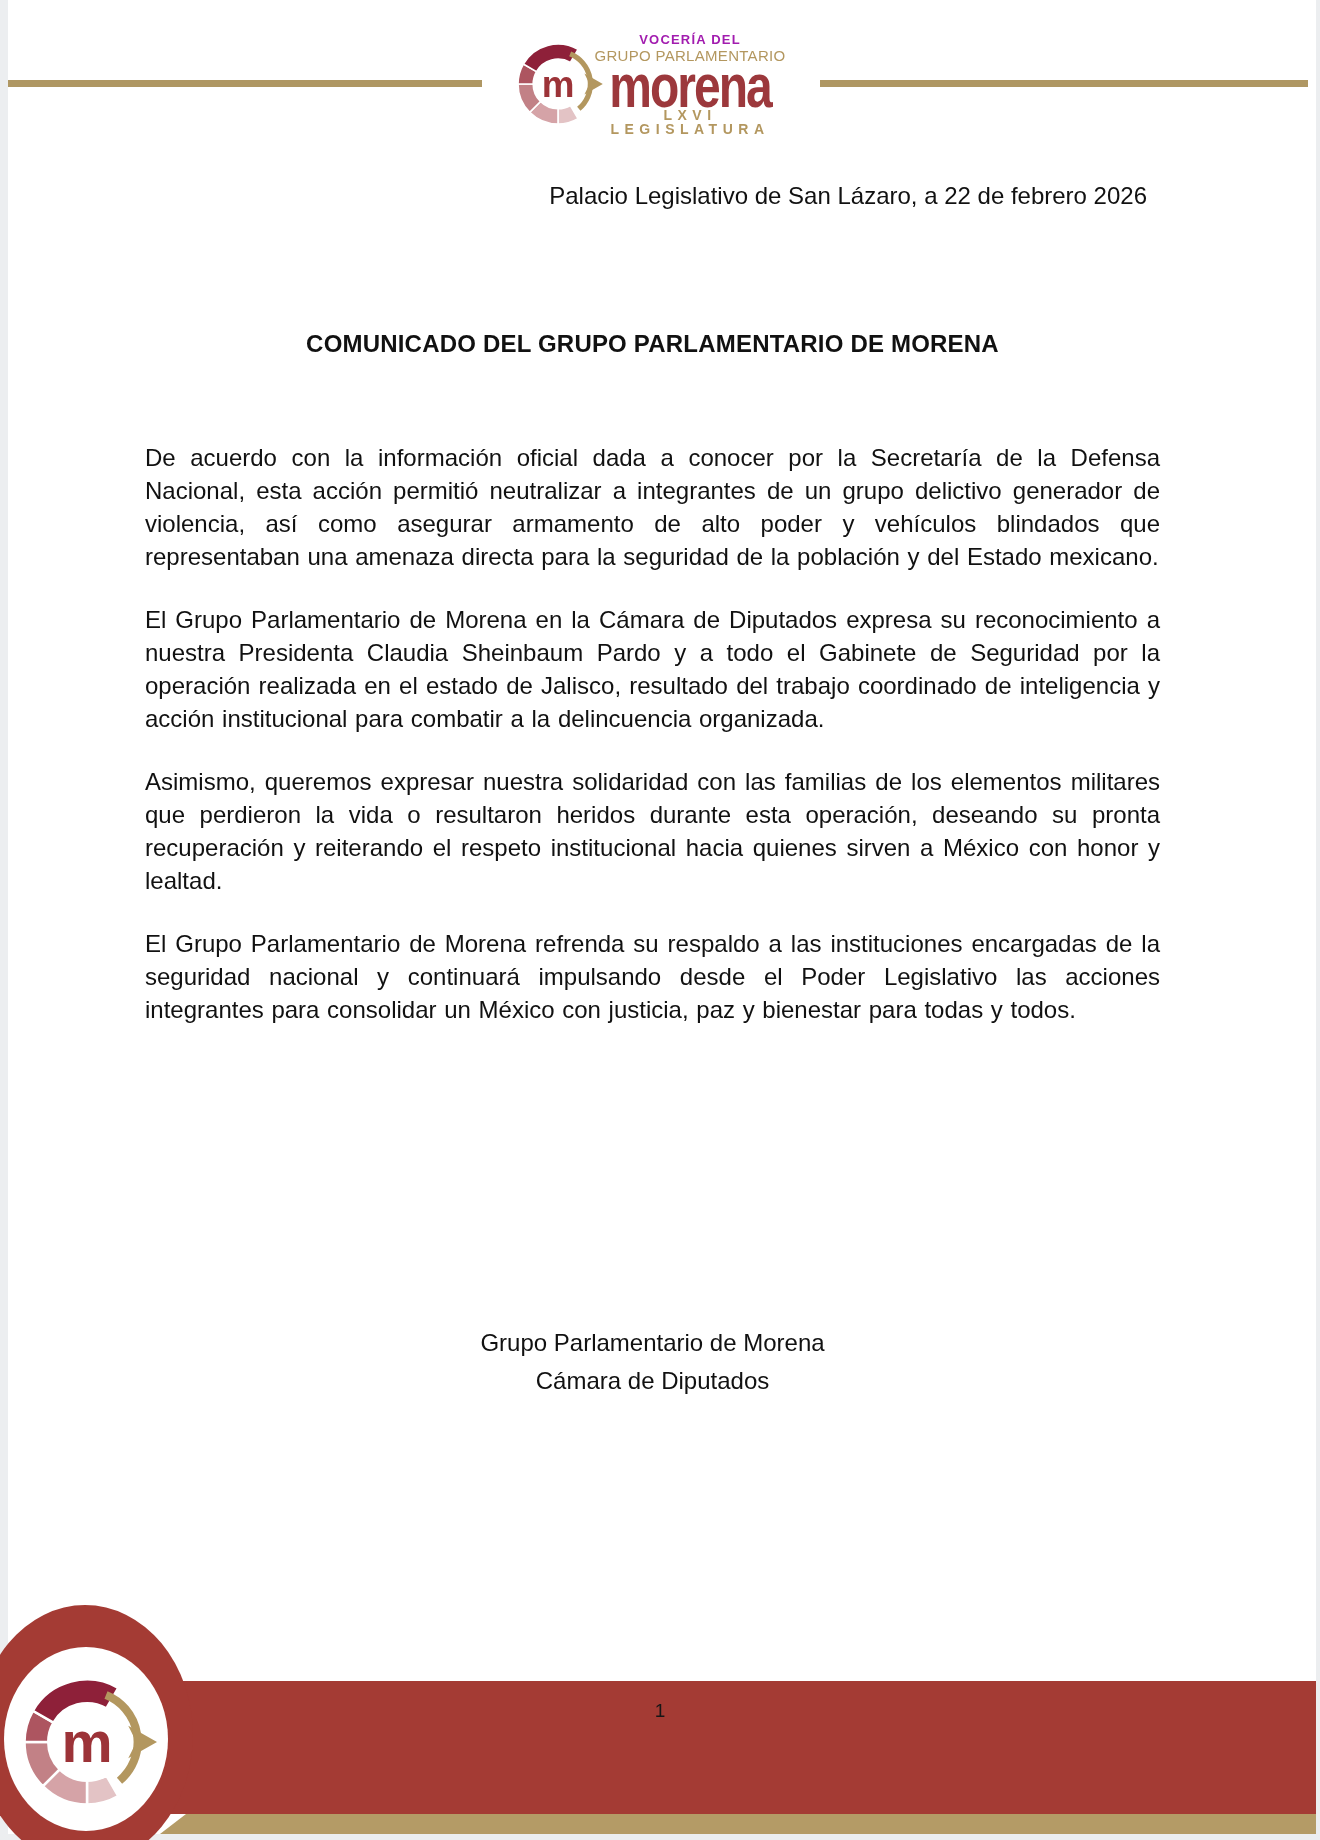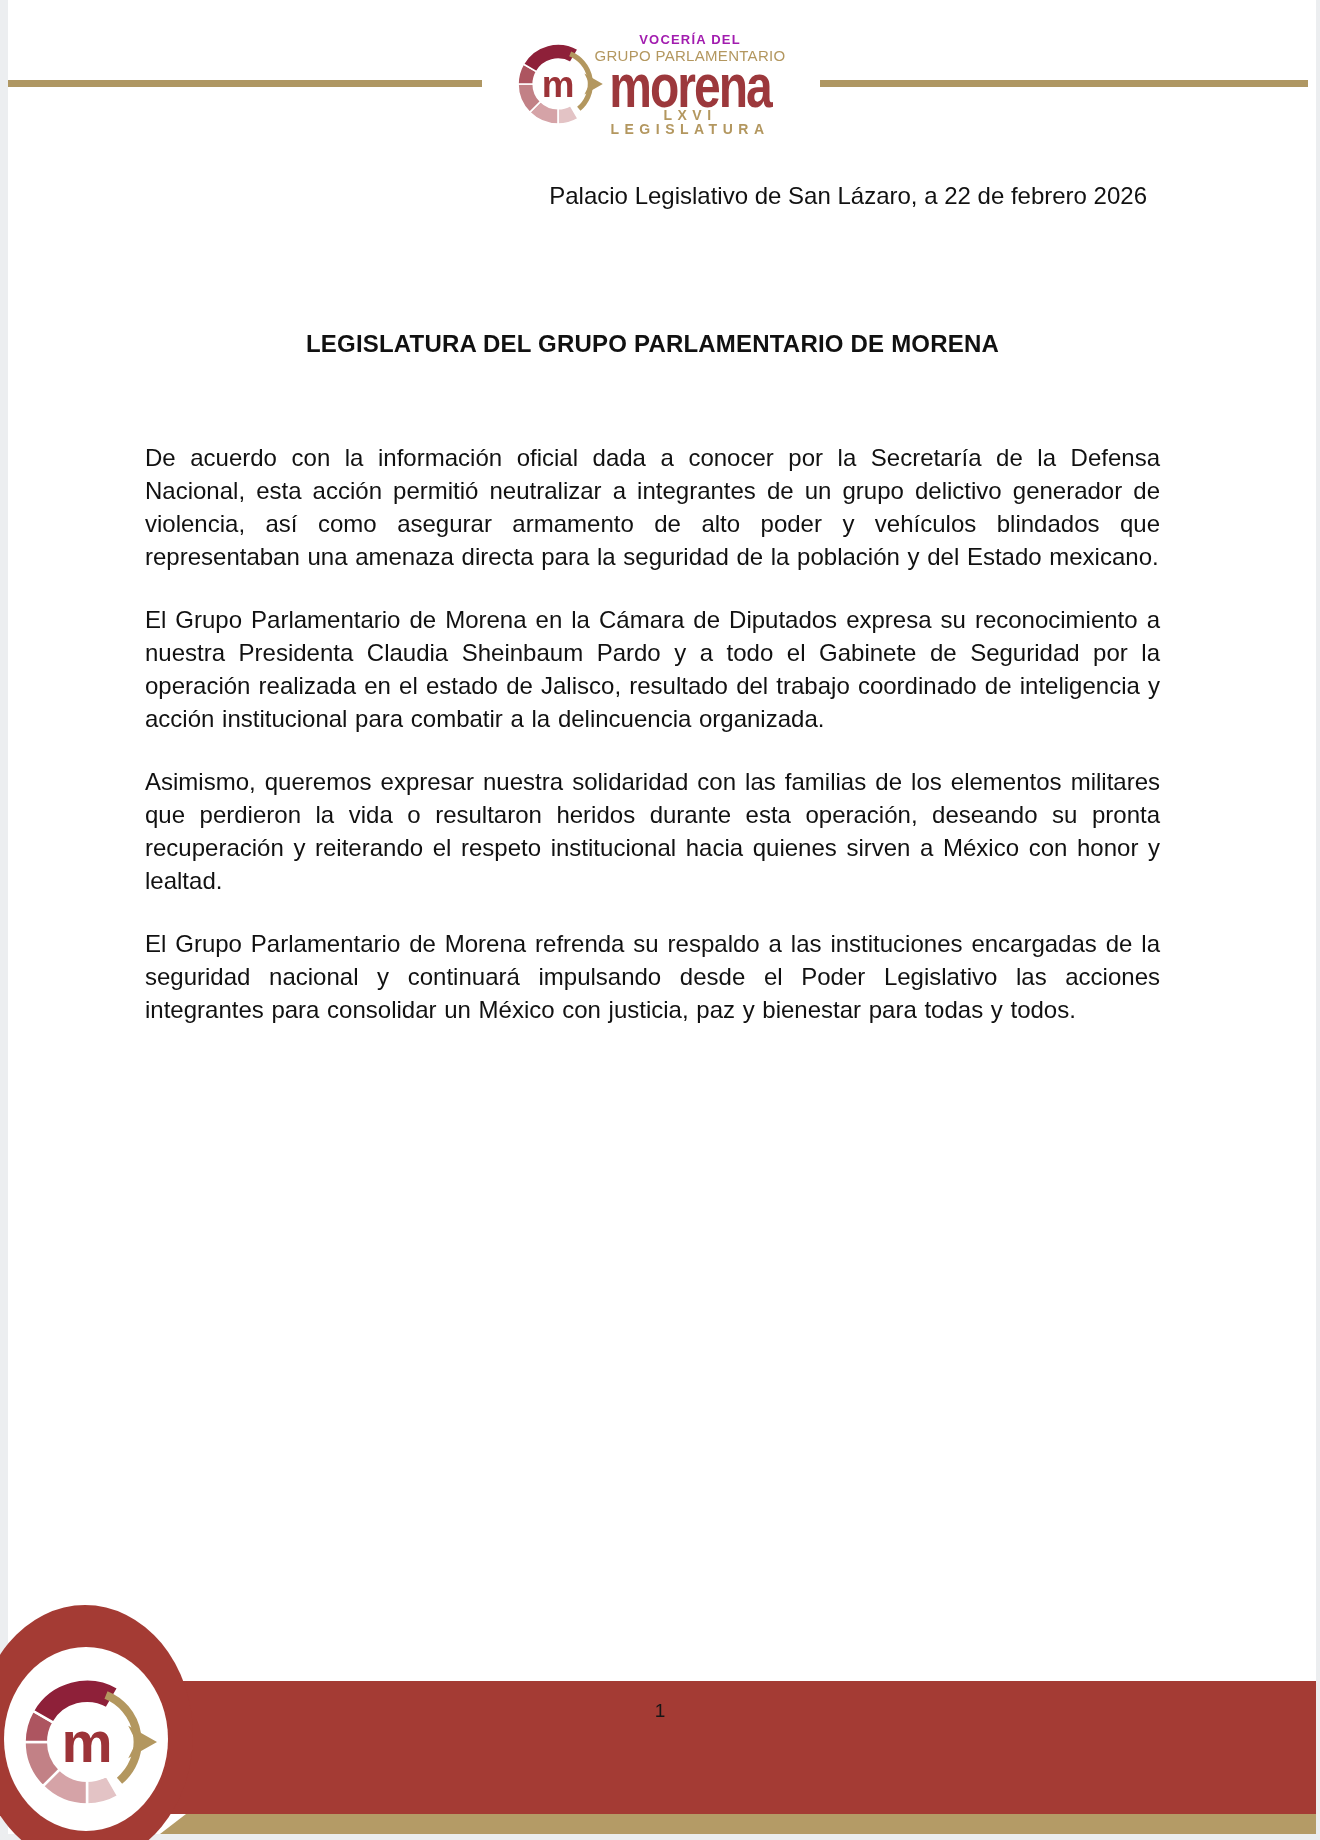--- a/index.html
+++ b/index.html
@@ -104,29 +104,33 @@
     <use href="#morena-emblem"></use>
   </svg>
   <div class="wordmark-block">
     <div class="tagline1">VOCERÍA DEL</div>
     <div class="tagline2">GRUPO PARLAMENTARIO</div>
     <div class="wordmark">morena</div>
     <div class="legislature">LXVI LEGISLATURA</div>
   </div>
 
   <div class="dateline">Palacio Legislativo de San Lázaro, a 22 de febrero 2026</div>
-  <h1 class="doc-title">LEGISLATURA DEL GRUPO PARLAMENTARIO DE MORENA</h1>
+  <h1 class="doc-title">COMUNICADO DEL GRUPO PARLAMENTARIO DE MORENA</h1>
 
   <div class="body-text">
     <p>De acuerdo con la información oficial dada a conocer por la Secretaría de la Defensa Nacional, esta acción permitió neutralizar a integrantes de un grupo delictivo generador de violencia, así como asegurar armamento de alto poder y vehículos blindados que representaban una amenaza directa para la seguridad de la población y del Estado mexicano.</p>
     <p>El Grupo Parlamentario de Morena en la Cámara de Diputados expresa su reconocimiento a nuestra Presidenta Claudia Sheinbaum Pardo y a todo el Gabinete de Seguridad por la operación realizada en el estado de Jalisco, resultado del trabajo coordinado de inteligencia y acción institucional para combatir a la delincuencia organizada.</p>
     <p>Asimismo, queremos expresar nuestra solidaridad con las familias de los elementos militares que perdieron la vida o resultaron heridos durante esta operación, deseando su pronta recuperación y reiterando el respeto institucional hacia quienes sirven a México con honor y lealtad.</p>
     <p>El Grupo Parlamentario de Morena refrenda su respaldo a las instituciones encargadas de la seguridad nacional y continuará impulsando desde el Poder Legislativo las acciones integrantes para consolidar un México con justicia, paz y bienestar para todas y todos.</p>
   </div>
 
+  <div class="signature">
+    <div>Grupo Parlamentario de Morena</div>
+    <div>Cámara de Diputados</div>
+  </div>
 
   <div class="band-red"></div>
   <div class="band-gold"></div>
   <div class="badge-red"></div>
   <div class="badge-white"></div>
   <svg class="emblem-footer" viewBox="0 0 120 120">
     <use href="#morena-emblem"></use>
   </svg>
   <div class="page-number">1</div>
 </div>

